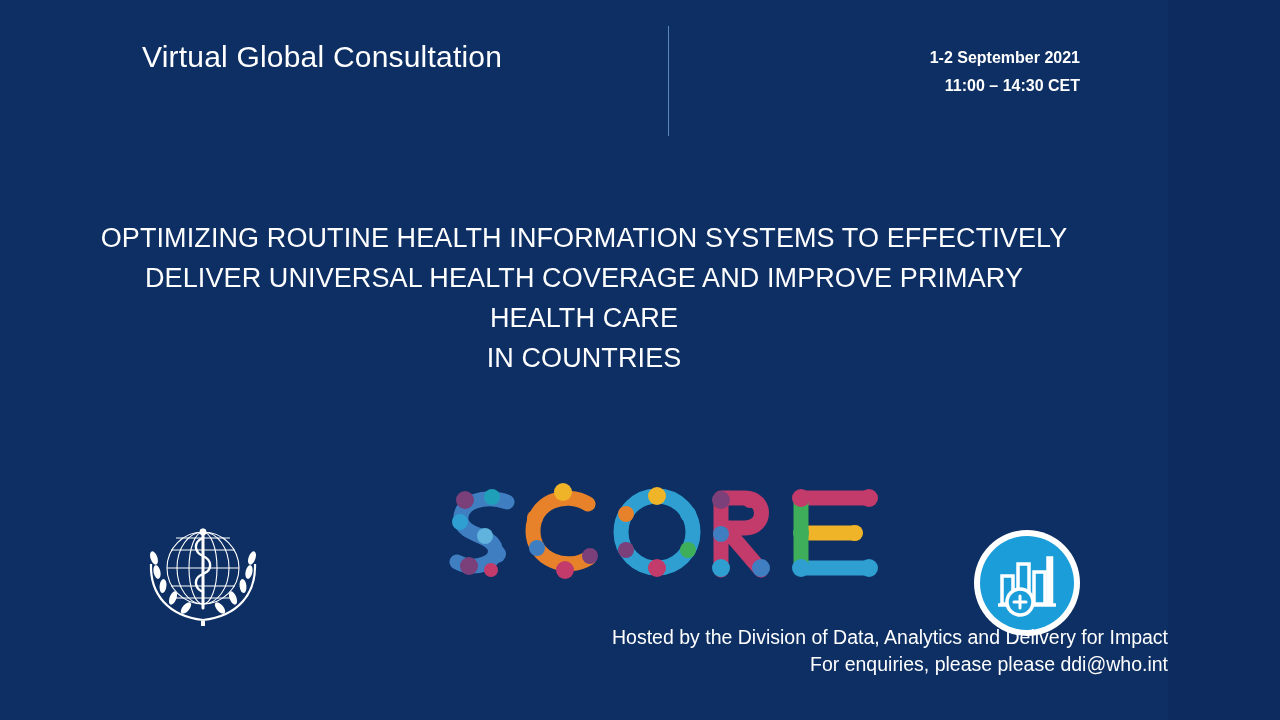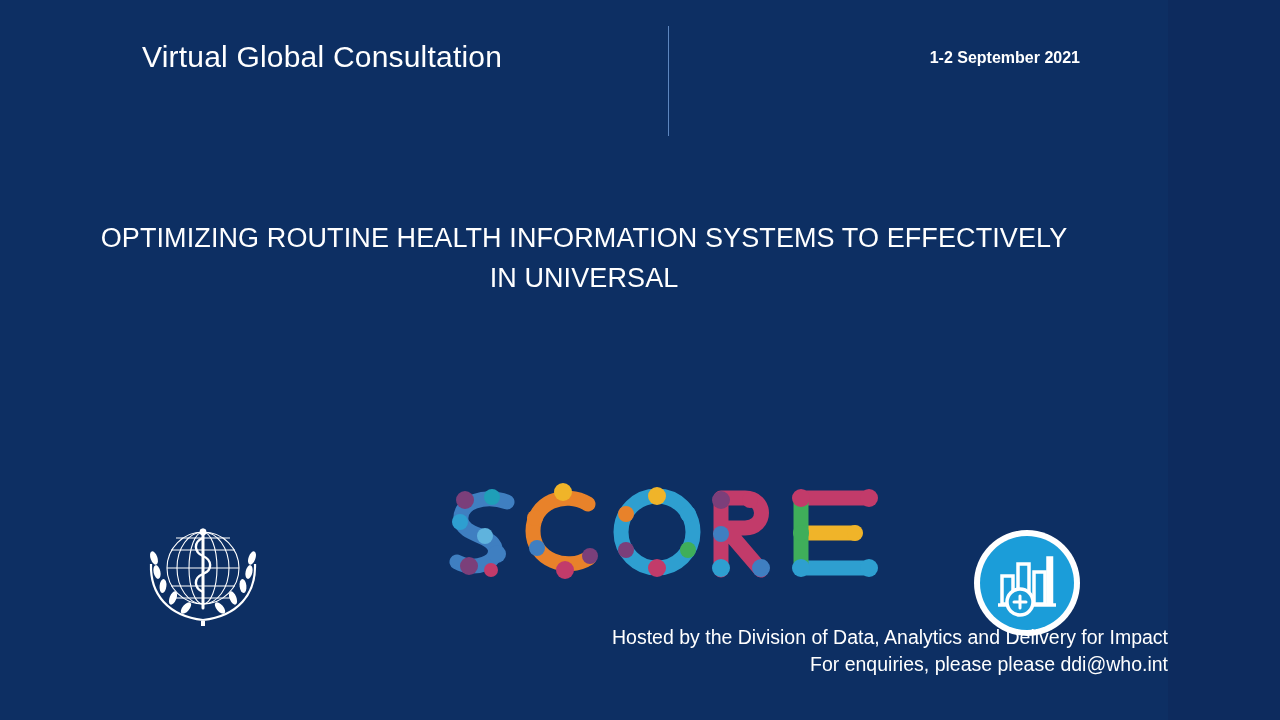--- a/index.html
+++ b/index.html
@@ -107,25 +107,27 @@
 <body>
 
 <div class="slide">
 
   <div class="header-left">Virtual Global Consultation</div>
 
   <div class="header-divider"></div>
 
   <div class="header-right">
     <div>1-2  September 2021</div>
+    <div>11:00 – 14:30 CET</div>
   </div>
 
   <div class="title">
     <div>OPTIMIZING ROUTINE HEALTH INFORMATION SYSTEMS TO EFFECTIVELY</div>
-    <div>IN UNIVERSAL</div>
+    <div>DELIVER UNIVERSAL HEALTH COVERAGE AND IMPROVE PRIMARY HEALTH CARE</div>
+    <div>IN COUNTRIES</div>
   </div>
 
   <div class="who-logo">
     <svg viewBox="0 0 130 130" width="130" height="130" aria-hidden="true">
       <g fill="none" stroke="#ffffff" stroke-width="1.1">
 
         <circle cx="65" cy="60" r="36"></circle>
         <ellipse cx="65" cy="60" rx="14" ry="36"></ellipse>
         <ellipse cx="65" cy="60" rx="26" ry="36"></ellipse>
         <line x1="29" y1="60" x2="101" y2="60"></line>

